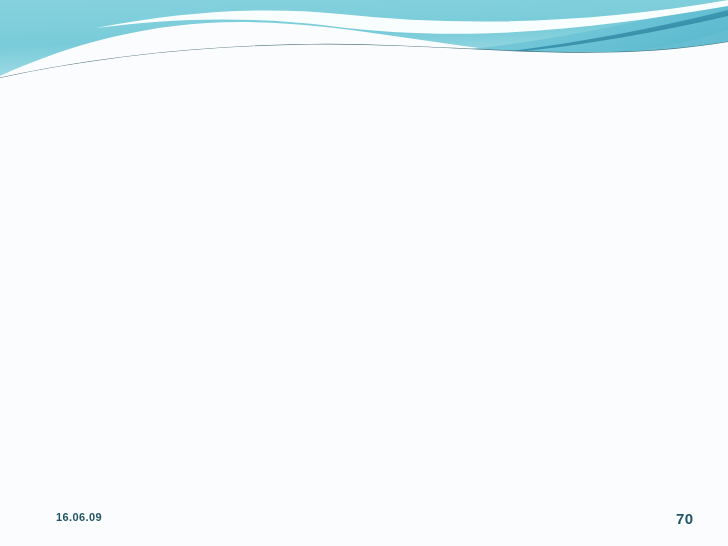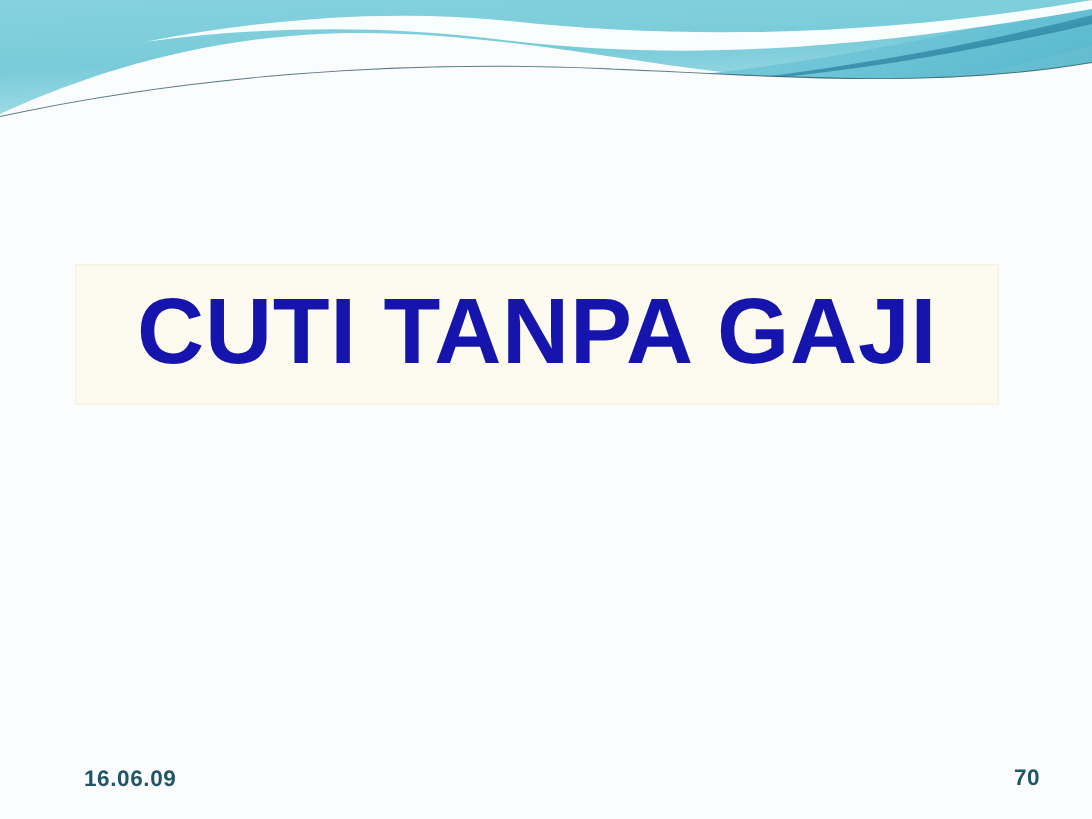--- a/index.html
+++ b/index.html
@@ -63,21 +63,21 @@
     transform: translateY(-1px);
   }
 
   
   .footer-date {
     position: absolute;
     left: 56px;
     top: 511px;
     font-family: "Liberation Sans", sans-serif;
     font-weight: bold;
-    font-size: 15px;
+    font-size: 11px;
     letter-spacing: 0.4px;
     color: #1f5566;
   }
   .footer-pagenum {
     position: absolute;
     left: 676px;
     top: 510px;
     font-family: "Liberation Sans", sans-serif;
     font-weight: bold;
     font-size: 15px;
@@ -133,21 +133,18 @@
                C560,46 650,30 728,10 Z" fill="url(#deepGrad)" opacity="0.9"></path>
 
       <path d="M0,78 C120,52 260,40 400,46 C520,51 620,60 728,42" fill="none" stroke="#3d6670" stroke-width="1.2" opacity="0.85"></path>
 
       <path d="M0,86 C140,62 280,50 420,55 C540,59 630,66 728,50" fill="none" stroke="#b9c8cd" stroke-width="1.1" opacity="0.8"></path>
 
       <path d="M0,78 C120,52 260,40 400,46 C520,51 620,60 728,42 L728,96 L0,96 Z" fill="#fbfcfd"></path>
     </svg>
   </div>
 
-  <div class="title-box">
-    <div class="title-text">CUTI TANPA GAJI</div>
-  </div>
 
   <div class="footer-date">16.06.09</div>
 
   <div class="footer-pagenum">70</div>
 
 </div>
 
 </body></html>

